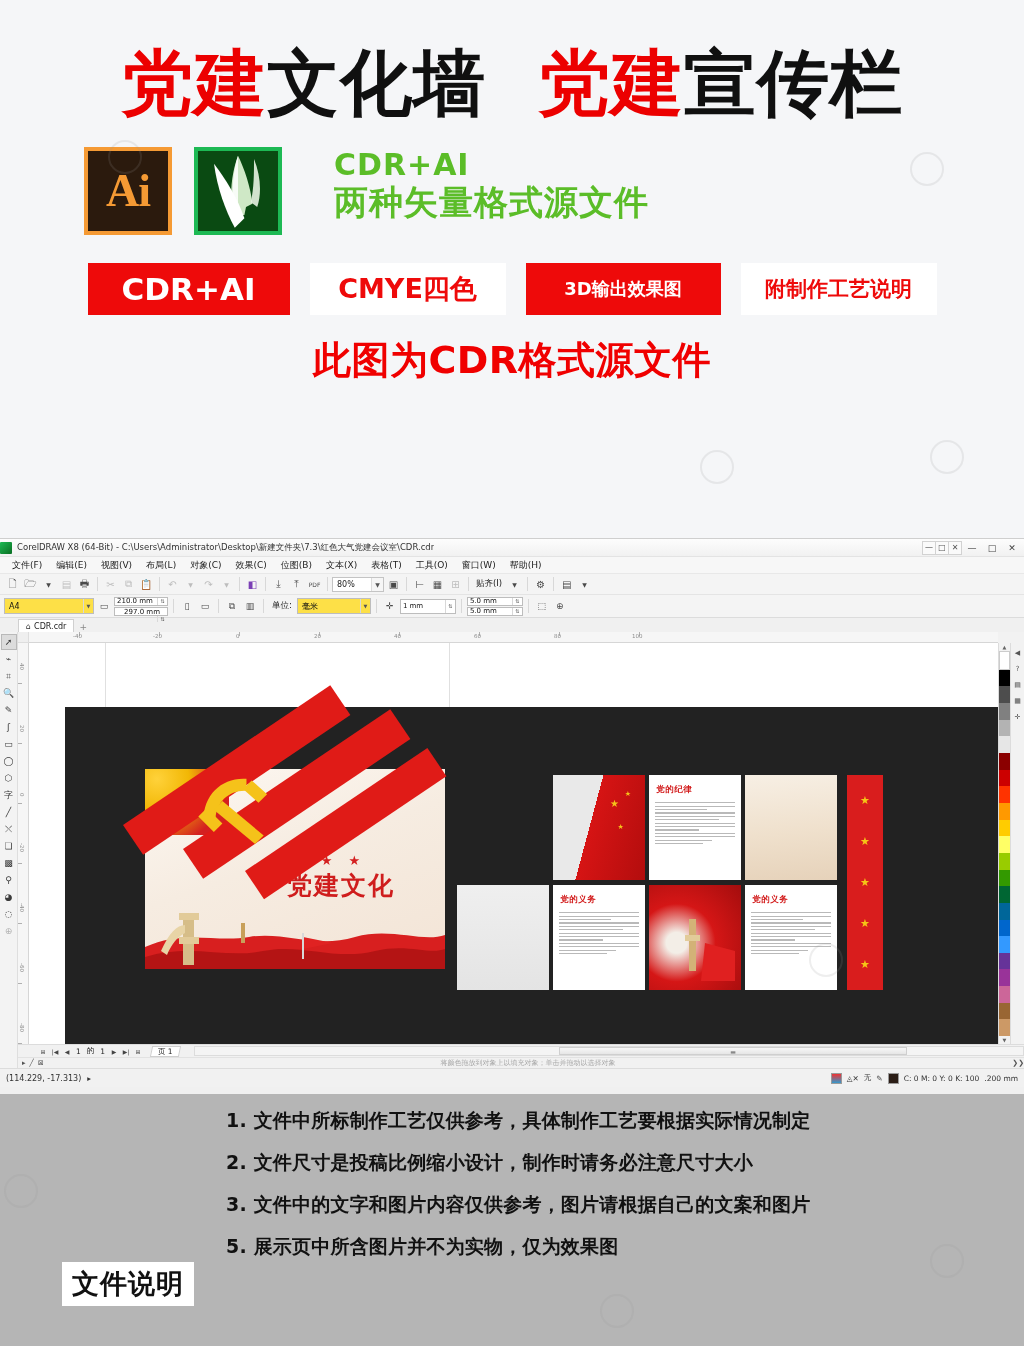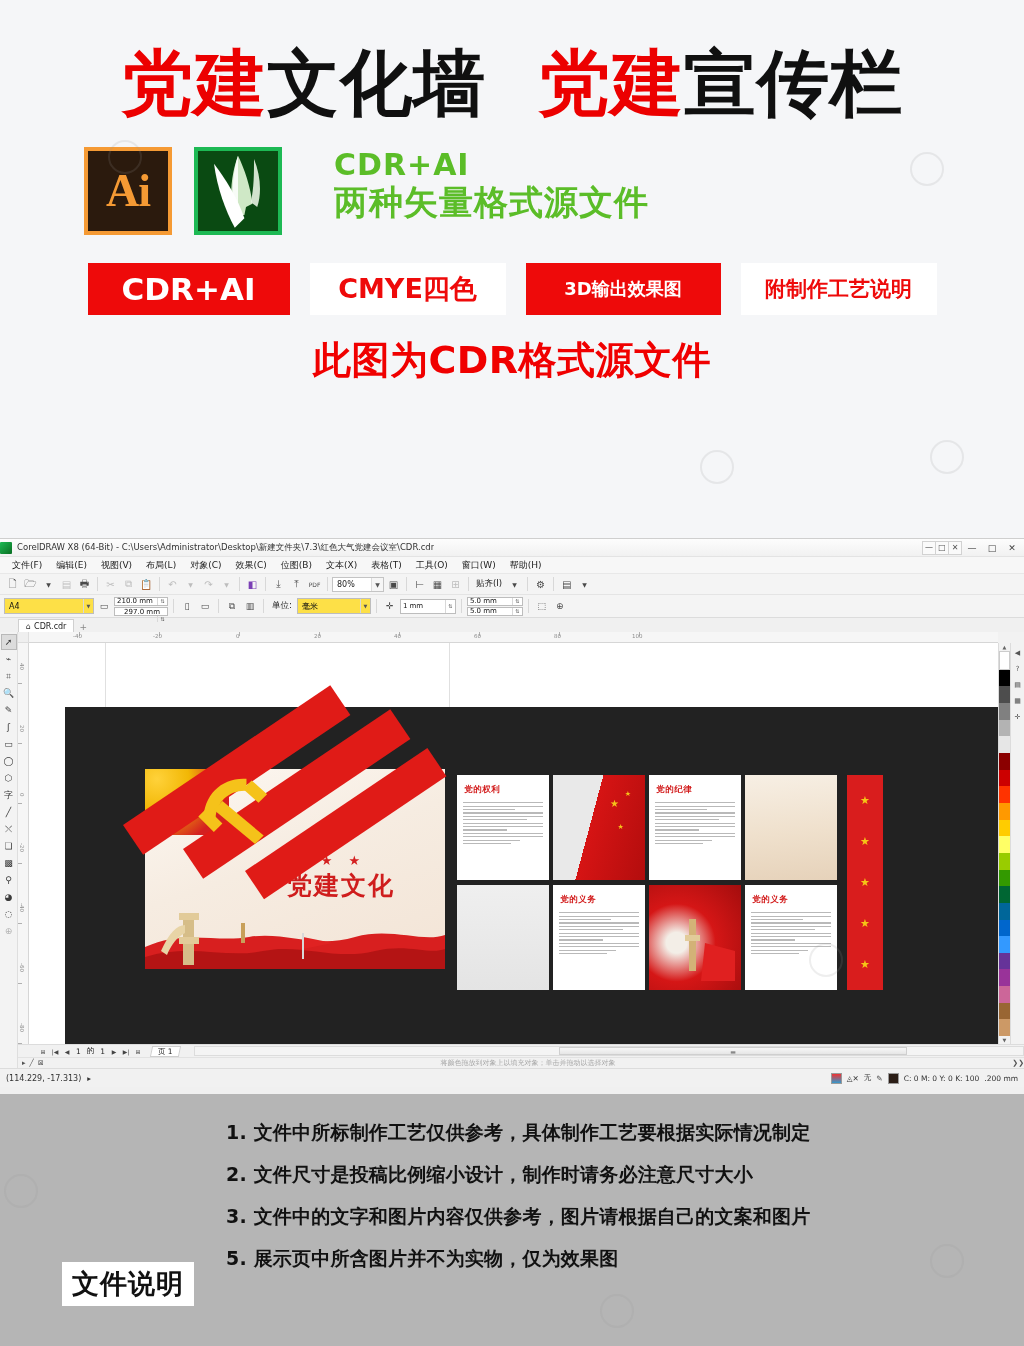--- a/index.html
+++ b/index.html
@@ -463,21 +463,20 @@
     left: 62px; top: 168px;
     background: #fff;
     padding: 4px 10px;
     font-size: 27px;
     font-weight: bold;
     color: #111;
     letter-spacing: 1px;
   }
   .footer-list {
     margin-left: 226px;
-    margin-top: 12px;
   }
   .footer-list li {
     list-style: none;
     font-size: 19px;
     color: #111;
     font-weight: bold;
     margin-bottom: 16px;
     white-space: nowrap;
     letter-spacing: 0.2px;
   }
@@ -752,38 +751,20 @@
               <div class="red-sash" style="left:118px;top:142px;width:250px;height:36px;"></div>
               <div class="red-sash" style="left:180px;top:164px;width:220px;height:34px;"></div>
 
               <svg class="emblem" viewBox="0 0 100 100" aria-hidden="true">
                 <path d="M18 64 C18 34 40 14 68 16 L68 30 C48 29 32 43 32 64 Z" fill="#f5c21a"></path>
                 <path d="M12 60 L22 50 L40 68 L30 78 Z" fill="#f5c21a"></path>
                 <path d="M40 42 L88 82 L78 92 L30 52 Z" fill="#f5c21a"></path>
                 <path d="M74 18 L92 34 L82 44 L64 28 Z" fill="#f5c21a"></path>
               </svg>
 
-              <div class="panel" style="left:392px;top:68px;width:92px;height:105px;">
-                <div class="panel-title">党的权利</div>
-                <div class="panel-lines">
-                  <i></i>
-                    <i></i>
-                    <i style="width:65%"></i>
-                    <i></i>
-                    <i></i>
-                    <i style="width:80%"></i>
-                    <i></i>
-                    <i></i>
-                    <i style="width:55%"></i>
-                    <i></i>
-                    <i></i>
-                    <i style="width:72%"></i>
-                    <i style="width:60%"></i>
-                </div>
-              </div>
               <div class="panel panel-flag" style="left:488px;top:68px;width:92px;height:105px;">
                 <span style="position:absolute;left:62%;top:22%;color:#f5c21a;font-size:10px;">★</span>
                 <span style="position:absolute;left:78%;top:14%;color:#f5c21a;font-size:7px;">★</span>
                 <span style="position:absolute;left:70%;top:46%;color:#f5c21a;font-size:7px;">★</span>
               </div>
               <div class="panel" style="left:584px;top:68px;width:92px;height:105px;">
                 <div class="panel-title">党的纪律</div>
                 <div class="panel-lines">
                   <i></i>
                     <i></i>

